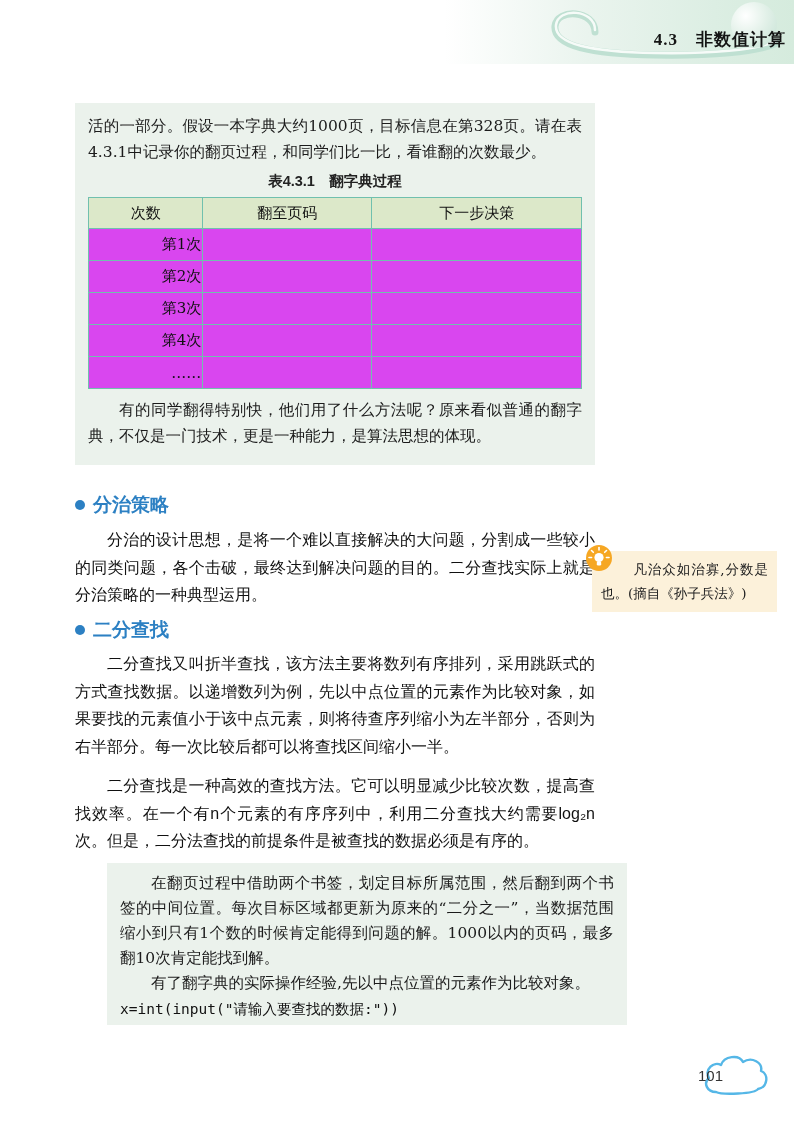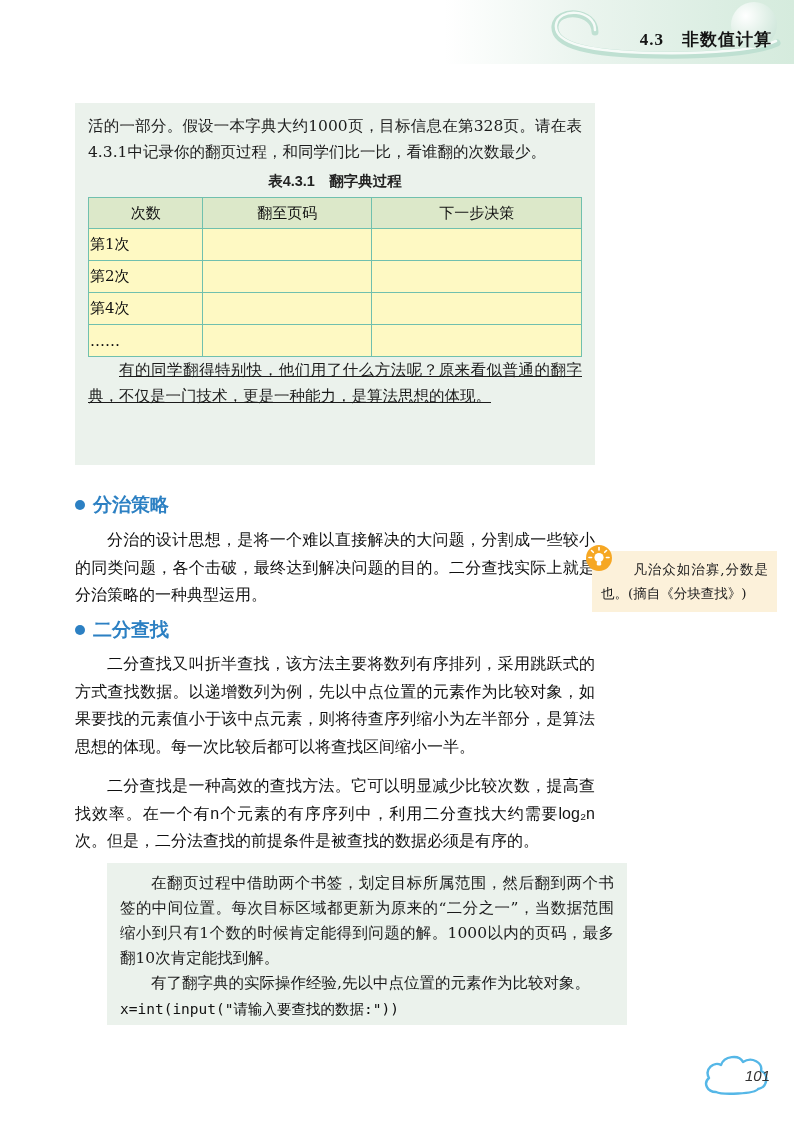--- a/index.html
+++ b/index.html
@@ -5,40 +5,40 @@
   html,body{margin:0;padding:0;background:#ffffff;}
   .page{position:relative;width:794px;height:1122px;background:#ffffff;overflow:hidden;
         font-family:"Liberation Sans",sans-serif;color:#111;}
 
   
   .header-band{position:absolute;top:0;left:0;width:794px;height:64px;
     background:linear-gradient(90deg,#ffffff 0%,#ffffff 56%,#eaf4ee 74%,#dceee3 90%,#d5ebdd 100%);}
   .swoosh{position:absolute;left:505px;top:2px;width:286px;height:60px;}
   .globe{position:absolute;left:731px;top:2px;width:46px;height:46px;border-radius:50%;
     background:radial-gradient(circle at 32% 30%, #ffffff 0%, #e3f1e9 45%, #c3e0d2 100%);}
-  .header-title{position:absolute;top:28px;right:22px;font-family:"Liberation Serif",serif;
+  .header-title{position:absolute;top:28px;right:8px;font-family:"Liberation Serif",serif;
     font-weight:bold;font-size:17px;color:#141414;letter-spacing:1px;}
 
   
   .green-box{position:absolute;left:75px;width:520px;background:#ebf2ec;box-sizing:border-box;}
   #intro-box{top:103px;height:362px;padding:10px 13px;overflow:hidden;}
   #summary-box{top:863px;height:162px;padding:8px 13px;overflow:hidden;margin-left:32px;}
 
   .kai{font-family:"DejaVu Serif",serif;font-size:15.5px;line-height:26px;color:#1b1b1b;
        text-align:justify;margin:0;}
   .indent{text-indent:2em;}
 
   .table-caption{text-align:center;font-weight:bold;font-size:14.5px;margin:7px 0 6px;color:#222;
        font-family:"Liberation Sans",sans-serif;}
   table.record{width:100%;border-collapse:collapse;}
   table.record th{background:#dce8c9;border:1.6px solid #70c0ae;height:28px;font-weight:normal;
        font-size:15px;font-family:"DejaVu Serif",serif;}
-  table.record td{background:#fef9c3;border:1.6px solid #70c0ae;height:29px;text-align:left;
+  table.record td{background:#d946ef;border:1.6px solid #70c0ae;height:29px;text-align:right;
        font-size:15px;font-family:"DejaVu Serif",serif;}
-  .closing{text-decoration:underline;}
+  .closing{margin-top:8px;}
 
   
   .section-heading{position:absolute;left:75px;display:flex;align-items:center;gap:8px;
        color:#2c80c3;font-size:19px;font-weight:bold;}
   .bullet{width:10px;height:10px;border-radius:50%;background:#2c80c3;flex:0 0 auto;}
   #heading-1{top:492px;}
   #heading-2{top:617px;}
 
   .body-para{position:absolute;left:75px;width:520px;font-size:16px;line-height:27.5px;
        color:#111;text-align:justify;text-indent:2em;margin:0;}
@@ -54,22 +54,22 @@
   #note-2{top:677px;}
   .note-text{text-indent:2.4em;}
   .bulb{position:absolute;left:-7px;top:-7px;width:28px;height:28px;}
 
   
   #summary-box .kai{line-height:25px;}
   .code-line{font-family:"DejaVu Sans Mono",monospace;font-size:14.5px;margin-top:4px;color:#111;}
 
   
   .cloud{position:absolute;left:698px;top:1050px;width:72px;height:50px;}
-  .cloud-num{position:absolute;left:0;right:0;top:17px;text-align:right;font-size:15px;
-       color:#333;font-family:"Liberation Sans",sans-serif;font-style:italic;}
+  .cloud-num{position:absolute;left:0;right:0;top:17px;text-align:left;font-size:15px;
+       color:#333;font-family:"Liberation Sans",sans-serif;}
 </style>
 </head>
 <body>
 
 <div class="page">
 
   <div class="header-band">
     <svg class="swoosh" viewBox="0 0 286 60">
       <path d="M 90 30 C 90 8, 52 6, 50 24 C 48 44, 86 52, 150 53 C 205 54, 252 50, 272 41" fill="none" stroke="#bfe0d2" stroke-width="7" stroke-linecap="round"></path>
       <path d="M 90 28 C 90 7, 53 5, 51 23 C 49 42, 86 50, 150 51 C 205 52, 252 48, 271 39" fill="none" stroke="#ffffff" stroke-width="2.5" stroke-linecap="round" opacity="0.85"></path>
@@ -94,20 +94,25 @@
           <td>第1次</td>
           <td></td>
           <td></td>
         </tr>
         <tr>
           <td>第2次</td>
           <td></td>
           <td></td>
         </tr>
         <tr>
+          <td>第3次</td>
+          <td></td>
+          <td></td>
+        </tr>
+        <tr>
           <td>第4次</td>
           <td></td>
           <td></td>
         </tr>
         <tr>
           <td>……</td>
           <td></td>
           <td></td>
         </tr>
       </tbody>
@@ -127,28 +132,28 @@
       <g stroke="#ffffff" stroke-width="1.6" stroke-linecap="round">
         <line x1="14" y1="3.5" x2="14" y2="6"></line>
         <line x1="6.5" y1="6.5" x2="8.3" y2="8.3"></line>
         <line x1="21.5" y1="6.5" x2="19.7" y2="8.3"></line>
         <line x1="4" y1="13.5" x2="6.6" y2="13.5"></line>
         <line x1="24" y1="13.5" x2="21.4" y2="13.5"></line>
       </g>
       <circle cx="14" cy="13.5" r="4.6" fill="#ffffff"></circle>
       <rect x="11.8" y="17.4" width="4.4" height="4.2" rx="1.3" fill="#ffffff"></rect>
     </svg>
-    <div class="note-text">凡治众如治寡,分数是也。(摘自《分块查找》)</div>
+    <div class="note-text">凡治众如治寡,分数是也。(摘自《孙子兵法》)</div>
   </div>
 
   <div class="section-heading" id="heading-2">
     <span class="bullet"></span>
     <span>二分查找</span>
   </div>
-  <p class="body-para" id="para-binary-1">二分查找又叫折半查找，该方法主要将数列有序排列，采用跳跃式的方式查找数据。以递增数列为例，先以中点位置的元素作为比较对象，如果要找的元素值小于该中点元素，则将待查序列缩小为左半部分，是算法思想的体现。每一次比较后都可以将查找区间缩小一半。</p>
+  <p class="body-para" id="para-binary-1">二分查找又叫折半查找，该方法主要将数列有序排列，采用跳跃式的方式查找数据。以递增数列为例，先以中点位置的元素作为比较对象，如果要找的元素值小于该中点元素，则将待查序列缩小为左半部分，否则为右半部分。每一次比较后都可以将查找区间缩小一半。</p>
   <p class="body-para" id="para-binary-2">二分查找是一种高效的查找方法。它可以明显减少比较次数，提高查找效率。在一个有n个元素的有序序列中，利用二分查找大约需要log₂n次。但是，二分法查找的前提条件是被查找的数据必须是有序的。</p>
 
 
   <div class="green-box" id="summary-box">
     <p class="kai indent">在翻页过程中借助两个书签，划定目标所属范围，然后翻到两个书签的中间位置。每次目标区域都更新为原来的“二分之一”，当数据范围缩小到只有1个数的时候肯定能得到问题的解。1000以内的页码，最多翻10次肯定能找到解。</p>
     <p class="kai indent">有了翻字典的实际操作经验,先以中点位置的元素作为比较对象。</p>
     <div class="code-line">x=int(input("请输入要查找的数据:"))</div>
   </div>
 
   <div class="cloud">

